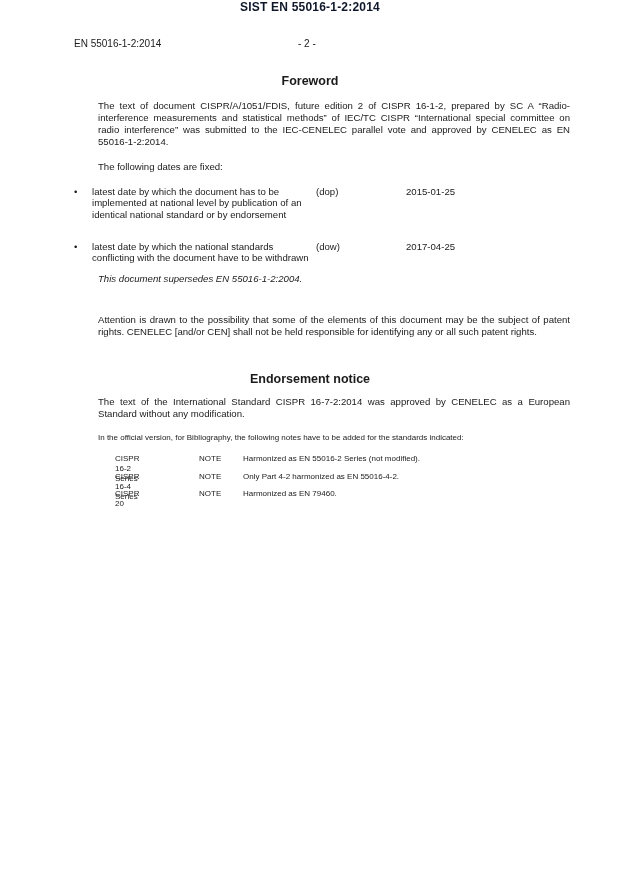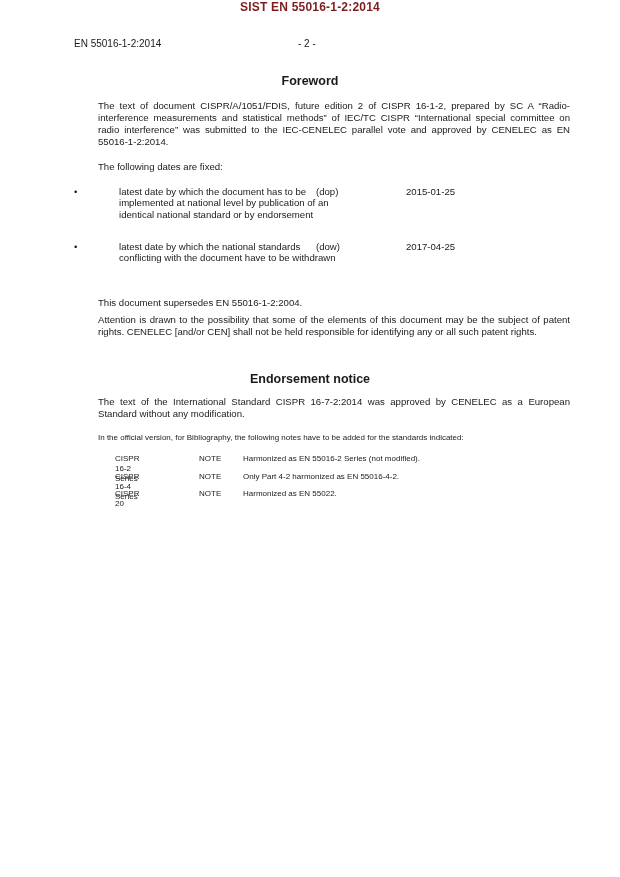--- a/index.html
+++ b/index.html
@@ -2,38 +2,38 @@
 <html><head>
   <meta charset="utf-8">
   <style>
     html, body { margin: 0; padding: 0; background: #ffffff; }
     body {
       width: 620px; height: 877px; position: relative; overflow: hidden;
       font-family: "Liberation Sans", sans-serif; color: #1a1a1a;
     }
     .watermark {
       position: absolute; top: 0; left: 0; width: 620px; text-align: center;
-      font-weight: bold; font-size: 12px; color: #7f1d1d; letter-spacing: 0.2px;
+      font-weight: bold; font-size: 12px; color: #0f172a; letter-spacing: 0.2px;
       line-height: 14px;
     }
     .page-header { position: absolute; top: 38px; left: 74px; width: 472px; font-size: 10px; }
     .page-header .docid { position: absolute; left: 0; top: 0; }
     .page-header .pageno { position: absolute; left: 224px; top: 0; }
     .heading {
       position: absolute; left: 74px; width: 472px; text-align: center;
       font-weight: bold; font-size: 12.5px;
     }
     .para {
       position: absolute; left: 74px; width: 472px; font-size: 9.6px;
       line-height: 12px; text-align: justify; margin-left: 24px;
     }
     .para.left { text-align: left; }
     .bullet-row { position: absolute; left: 74px; width: 472px; font-size: 9.6px; line-height: 11.3px; }
     .bullet-row .dot { position: absolute; left: 0; top: 0; }
-    .bullet-row .text { position: absolute; left: 18px; width: 220px; margin-left: 27px; }
+    .bullet-row .text { position: absolute; left: 18px; width: 220px; }
     .bullet-row .abbr { position: absolute; left: 242px; }
     .bullet-row .date { position: absolute; left: 308px; margin-left: 24px; }
     .small { font-size: 8px; }
     .notes-row { position: absolute; left: 103px; font-size: 8px; line-height: 10px; }
     .notes-row .std { position: absolute; left: 12px; }
     .notes-row .note { position: absolute; left: 96px; }
     .notes-row .desc { position: absolute; left: 140px; white-space: nowrap; }
   </style>
 </head>
 <body>
@@ -58,21 +58,21 @@
   <span class="date">2015-01-25</span>
 </div>
 
 <div class="bullet-row" style="top:241px;">
   <span class="dot">•</span>
   <span class="text">latest date by which the national standards conflicting with the document have to be withdrawn</span>
   <span class="abbr">(dow)</span>
   <span class="date">2017-04-25</span>
 </div>
 
-<div class="para left" style="top:297px;">This document supersedes EN 55016-1-2:2004.</div>
+<div class="para left" style="top:273px;font-style:italic;">This document supersedes EN 55016-1-2:2004.</div>
 
 <div class="para" style="top:314px;">Attention is drawn to the possibility that some of the elements of this document may be the subject of patent rights. CENELEC [and/or CEN] shall not be held responsible for identifying any or all such patent rights.</div>
 
 <div class="heading" style="top:372px;">Endorsement notice</div>
 
 <div class="para" style="top:396px;">The text of the International Standard CISPR 16-7-2:2014 was approved by CENELEC as a European Standard without any modification.</div>
 
 <div class="para left small" style="top:432px;">In the official version, for Bibliography, the following notes have to be added for the standards indicated:</div>
 
 <div class="notes-row" style="top:454px;">
@@ -81,14 +81,14 @@
   <span class="desc">Harmonized as EN 55016-2 Series (not modified).</span>
 </div>
 <div class="notes-row" style="top:472px;">
   <span class="std">CISPR 16-4 Series</span>
   <span class="note">NOTE</span>
   <span class="desc">Only Part 4-2 harmonized as EN 55016-4-2.</span>
 </div>
 <div class="notes-row" style="top:489px;">
   <span class="std">CISPR 20</span>
   <span class="note">NOTE</span>
-  <span class="desc">Harmonized as EN 55022.</span>
+  <span class="desc">Harmonized as EN 79460.</span>
 </div>
 
 </body></html>

